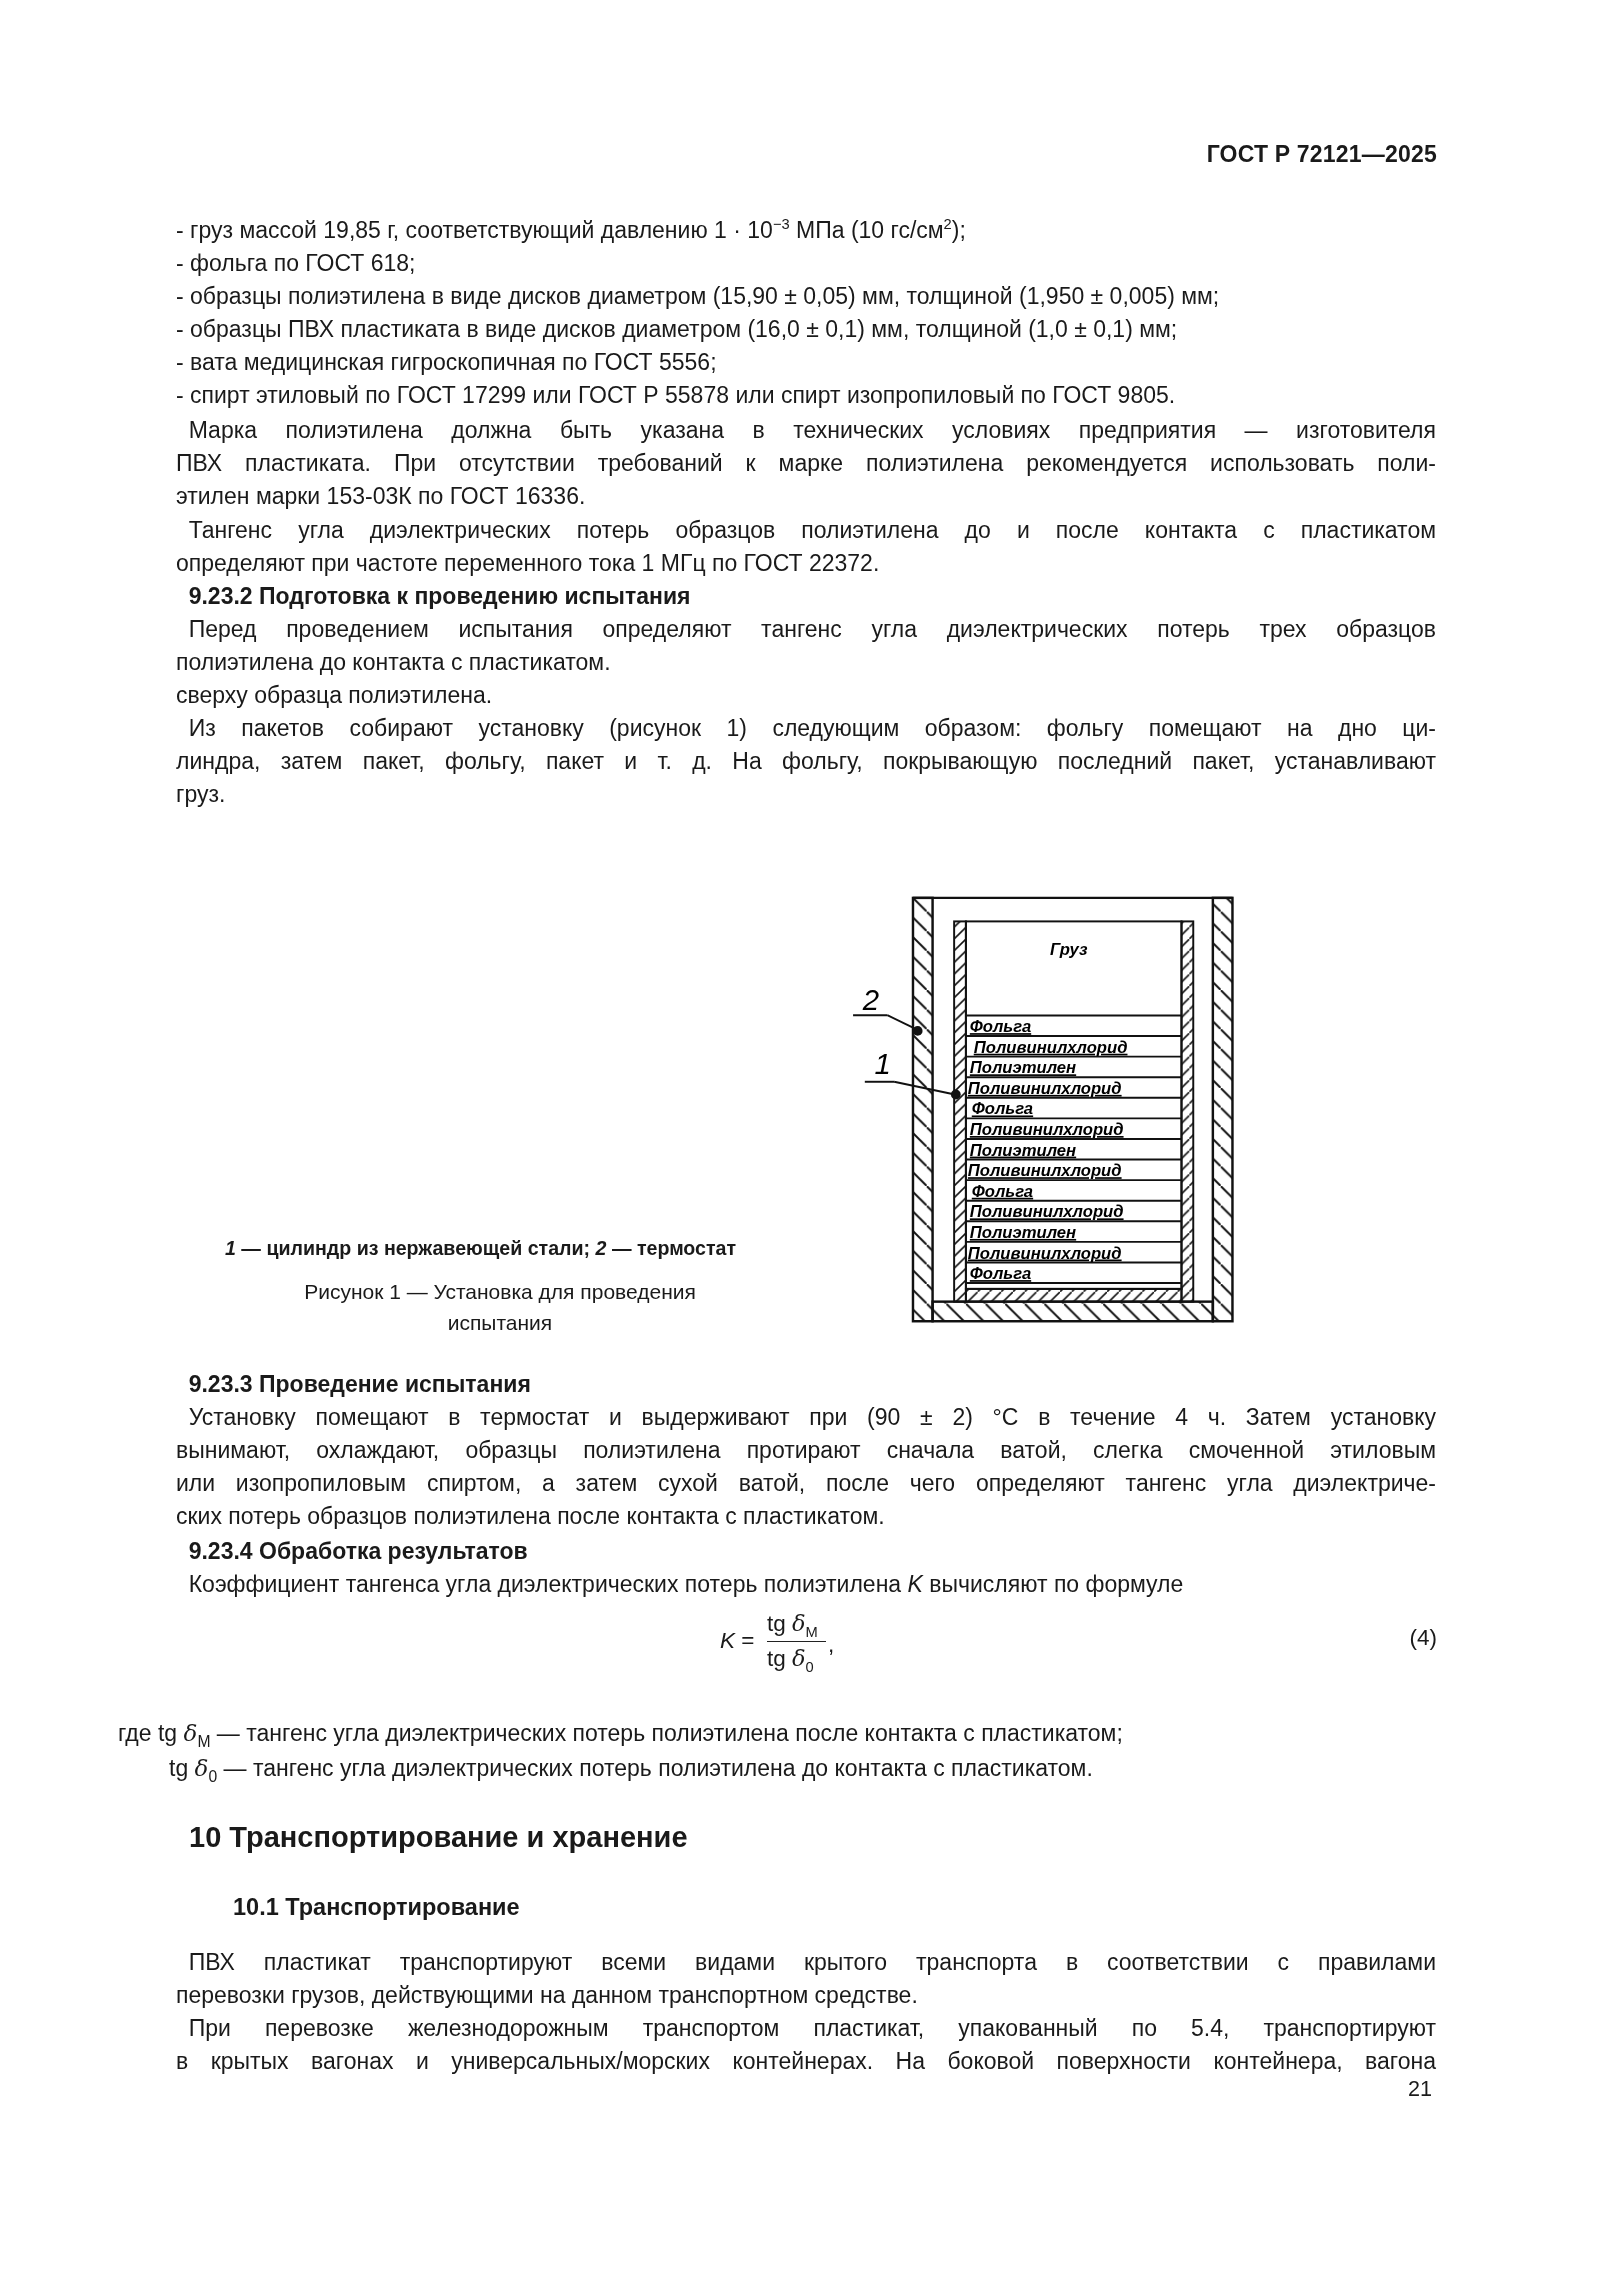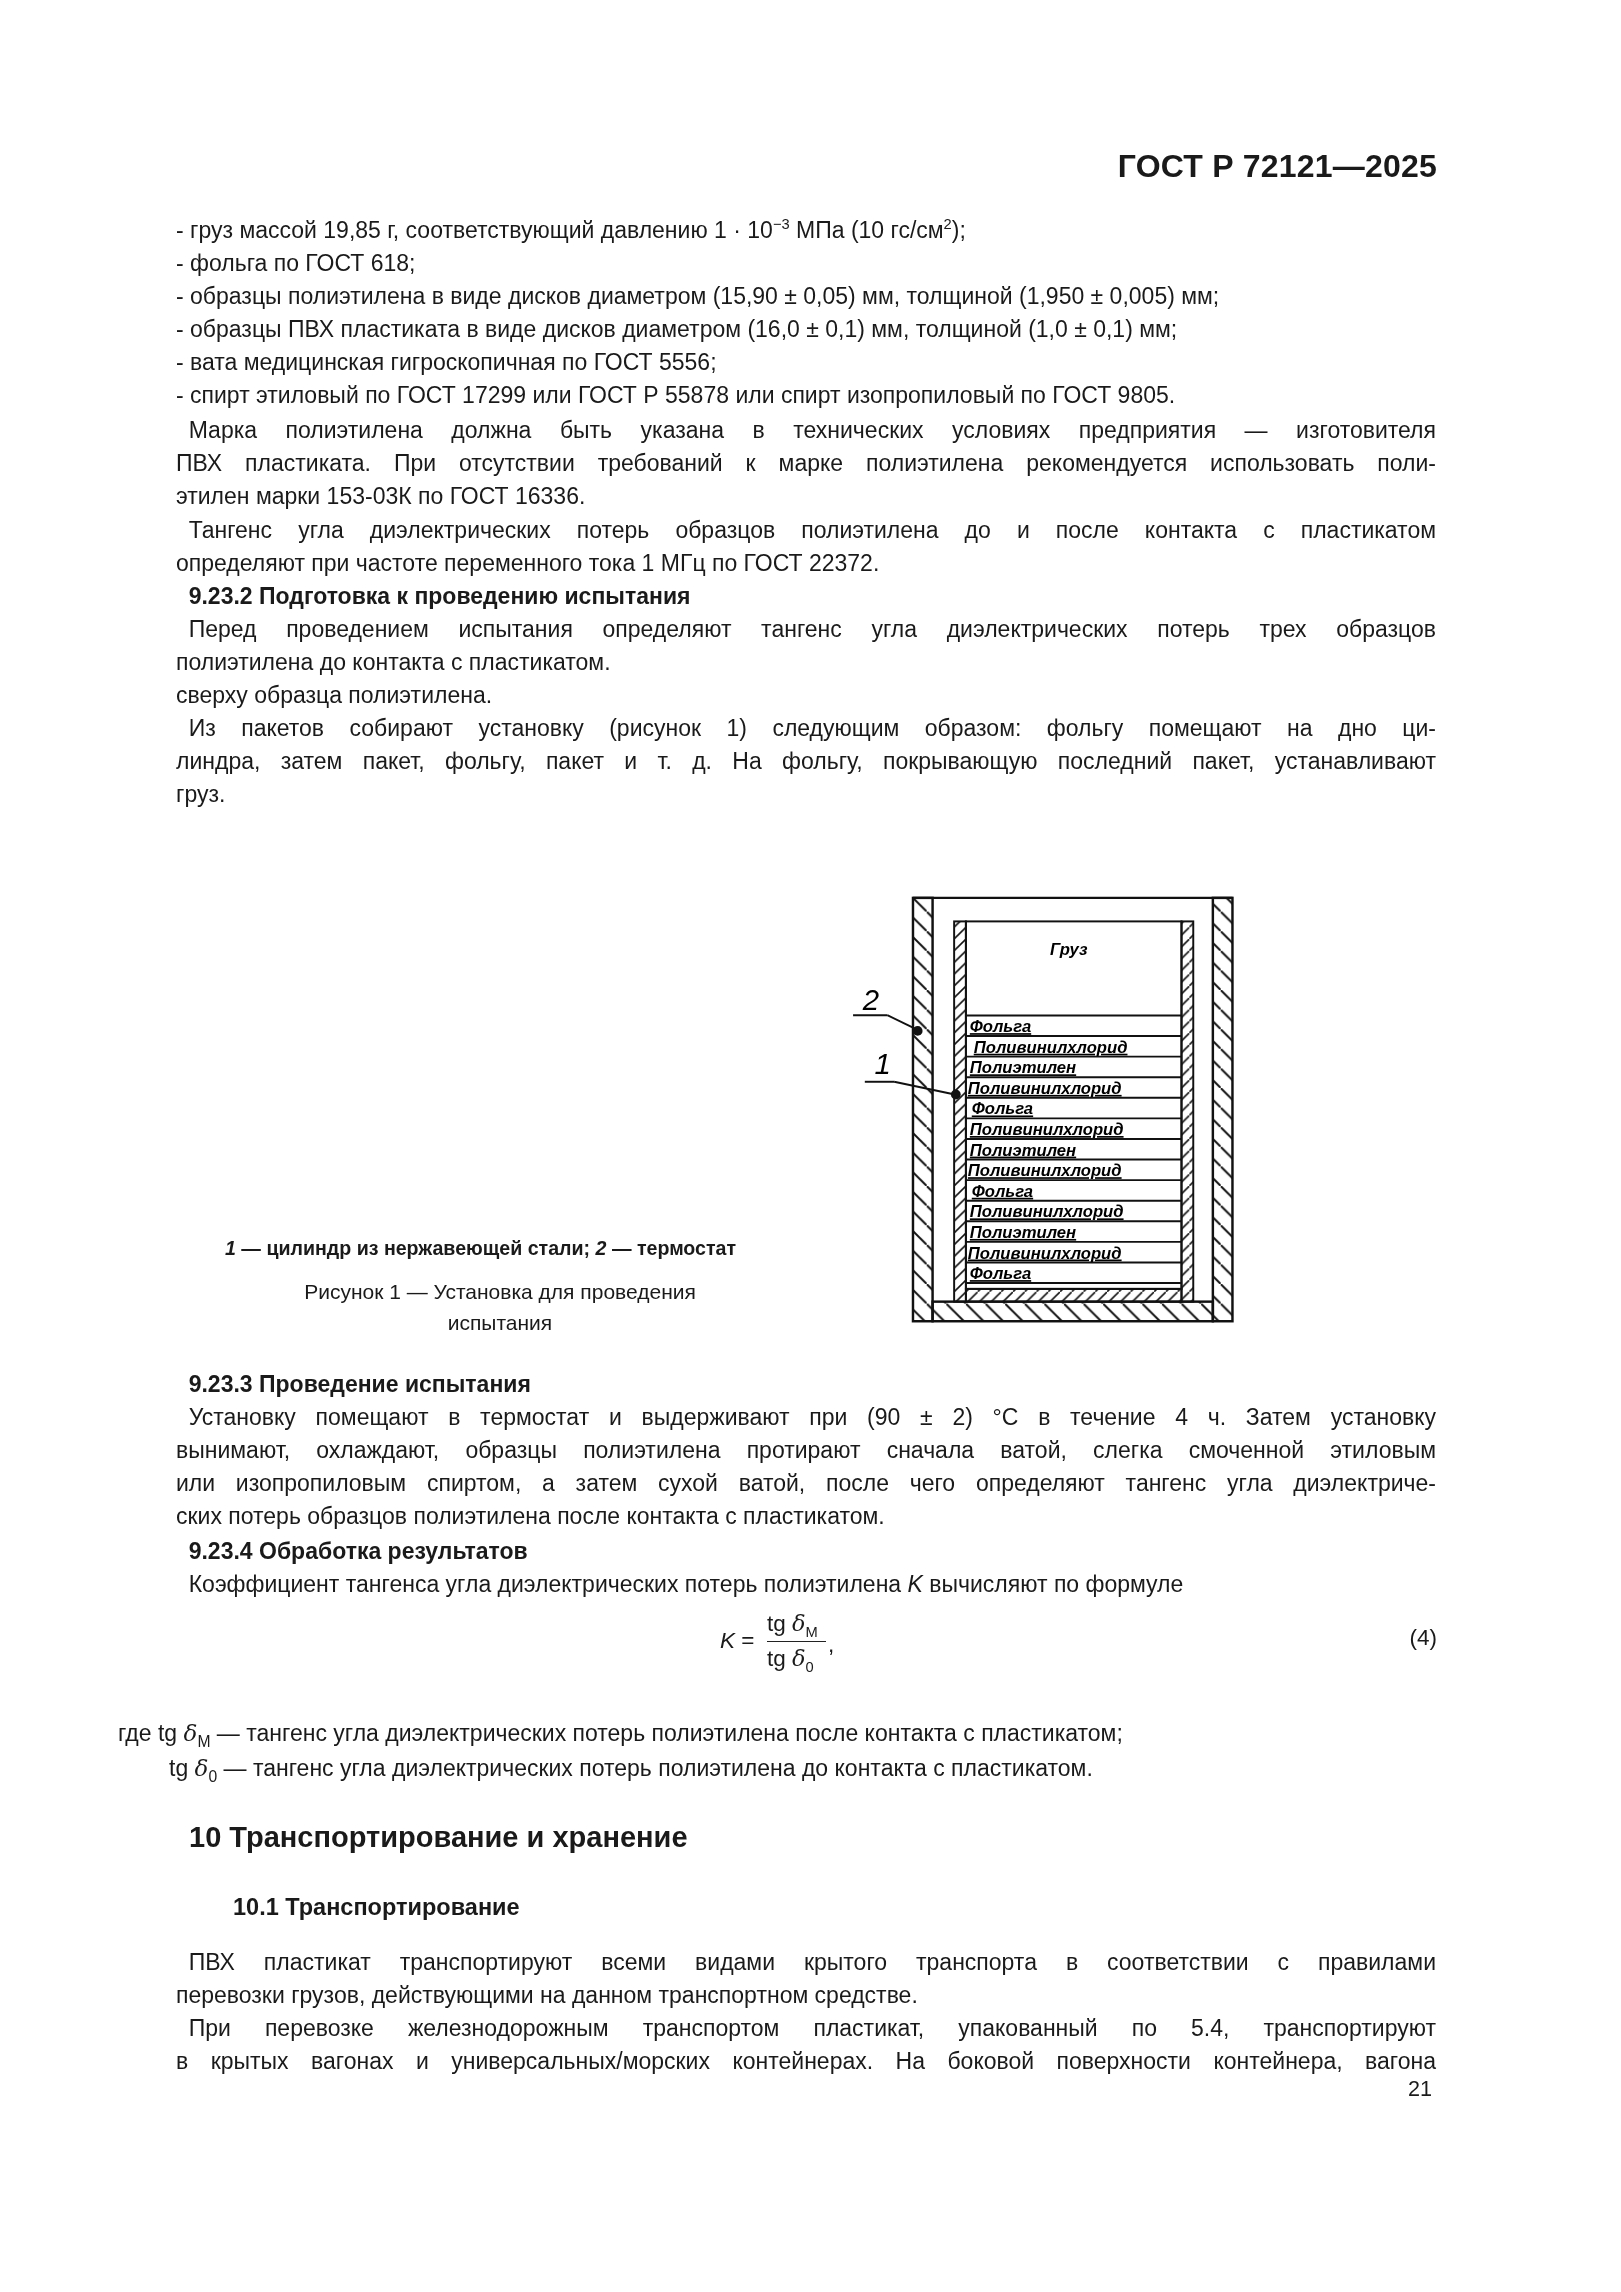--- a/index.html
+++ b/index.html
@@ -1,19 +1,19 @@
 <!DOCTYPE html>
 <html><head>
 <meta charset="utf-8">
 <style>
   html, body { margin:0; padding:0; background:#ffffff; }
   body { width:1621px; height:2293px; position:relative; overflow:hidden;
          font-family:"Liberation Sans", sans-serif; color:#1a1a1a; }
   .abs { position:absolute; }
-  .hdr { right:184px; top:148px; font-weight:bold; font-size:32px; letter-spacing:0.2px; }
+  .hdr { right:184px; top:141px; font-weight:bold; font-size:23px; letter-spacing:0.2px; }
   .p { position:absolute; left:176px; width:1260px; font-size:23px; line-height:33px; text-align:justify; }
   .line { display:block; white-space:nowrap; }
   .ind2 { padding-left:12.7px; }
   .jl { text-align:justify; text-align-last:justify; display:block; }
   .b { font-weight:bold; }
   .h1 { position:absolute; left:189px; font-size:29px; font-weight:bold; }
   .h2 { position:absolute; left:189px; font-size:23.5px; font-weight:bold; }
   sup { font-size:14.7px; vertical-align:8.8px; line-height:0; }
   .legend { position:absolute; left:225px; top:1237px; font-size:19.6px;font-weight:bold; }
   .caption { position:absolute; left:245px; top:1276px; width:510px; font-size:21px; line-height:31px; text-align:center; }

